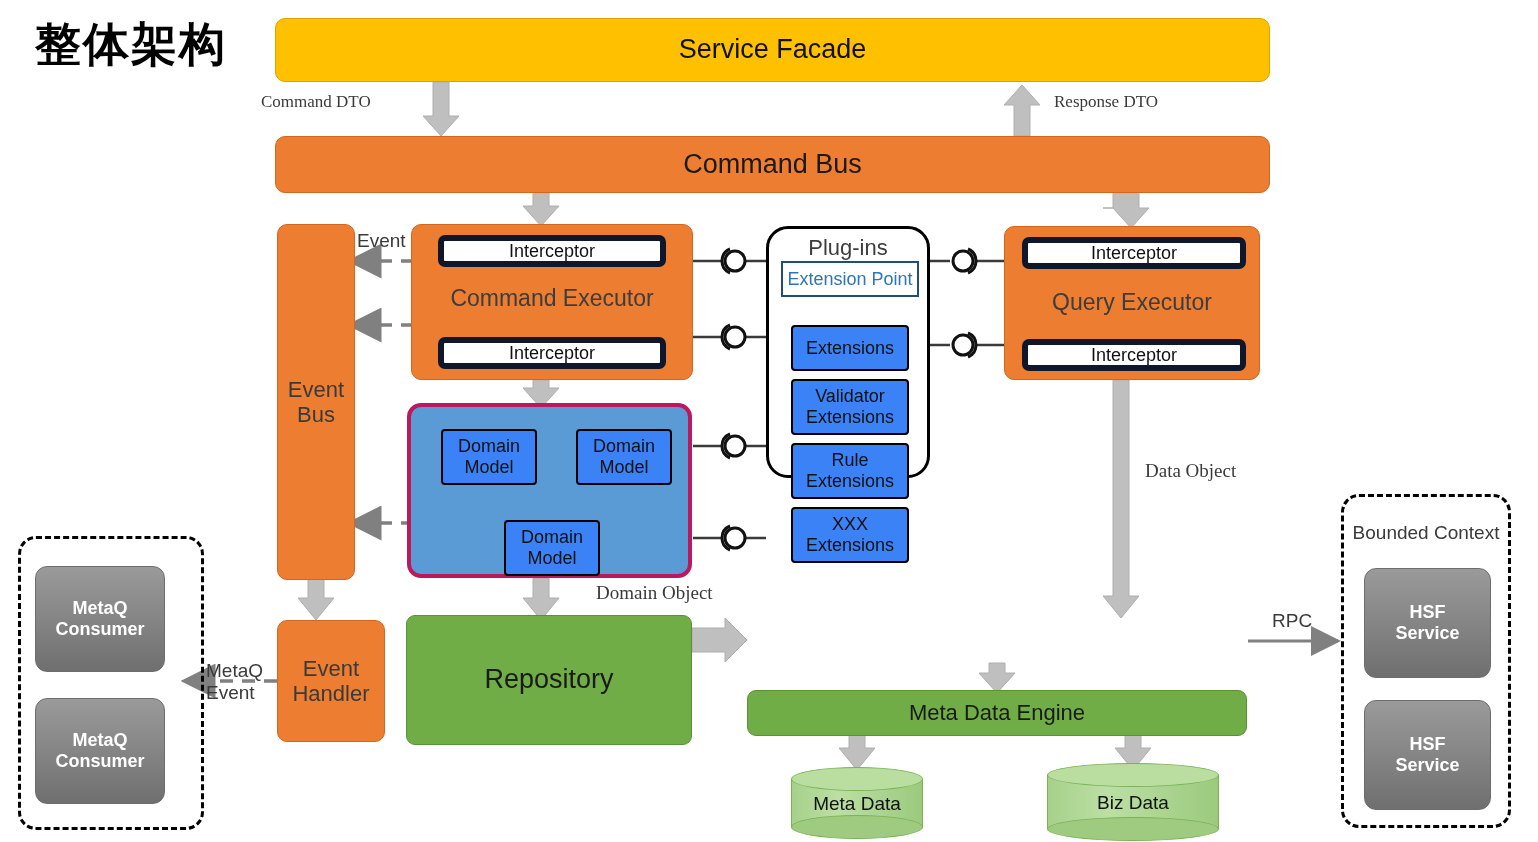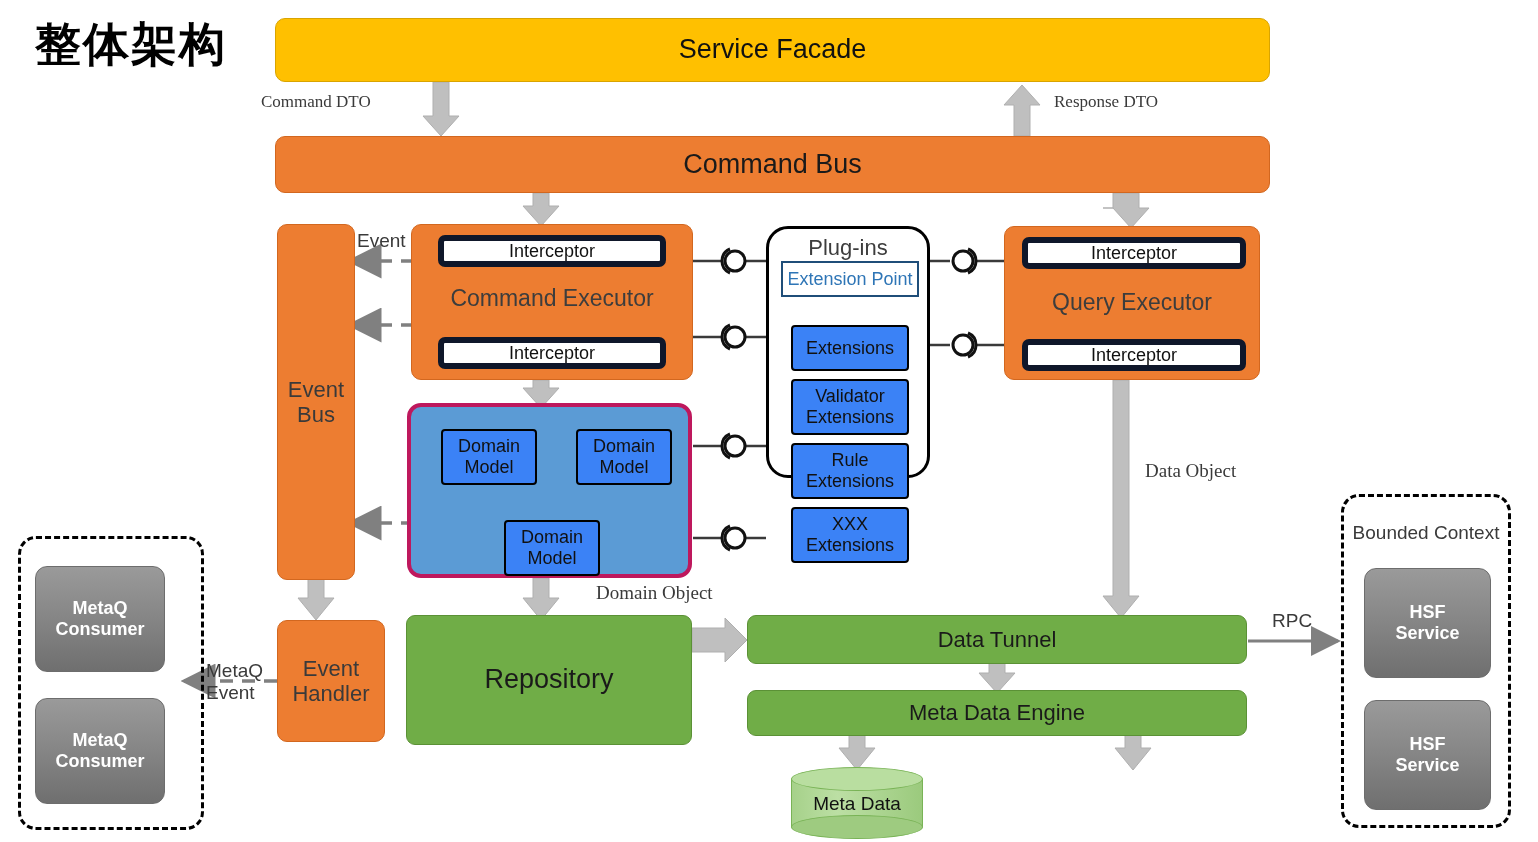--- a/index.html
+++ b/index.html
@@ -244,31 +244,36 @@
       <span>Extensions</span>
     </div>
     <div class="box plain-chip" style="left:22px;top:278px;width:118px;height:56px;font-size:18px;flex-direction:column;">
       <span>XXX</span>
       <span>Extensions</span>
     </div>
   </div>
 
   <div class="box green" style="left:406px;top:615px;width:286px;height:130px;font-size:27px;">Repository</div>
 
-  <div class="box green" style="left:747px;top:615px;width:500px;height:49px;font-size:22px;">Data Tunnel</div>
 
   <div class="box green" style="left:747px;top:690px;width:500px;height:46px;font-size:22px;">Meta Data Engine</div>
 
   <div class="cyl" style="left:791px;top:767px;width:132px;height:72px;">
     <div class="body"></div>
     <div class="bot"></div>
     <div class="top"></div>
     <div class="lbl">Meta Data</div>
   </div>
 
+  <div class="cyl" style="left:1047px;top:763px;width:172px;height:78px;">
+    <div class="body"></div>
+    <div class="bot"></div>
+    <div class="top"></div>
+    <div class="lbl">Biz Data</div>
+  </div>
 
   <div class="dashgroup" style="left:18px;top:536px;width:186px;height:294px;"></div>
   <div class="box grey" style="left:35px;top:566px;width:130px;height:106px;font-size:18px;flex-direction:column;">
     <span>MetaQ</span>
     <span>Consumer</span>
   </div>
   <div class="box grey" style="left:35px;top:698px;width:130px;height:106px;font-size:18px;flex-direction:column;">
     <span>MetaQ</span>
     <span>Consumer</span>
   </div>

